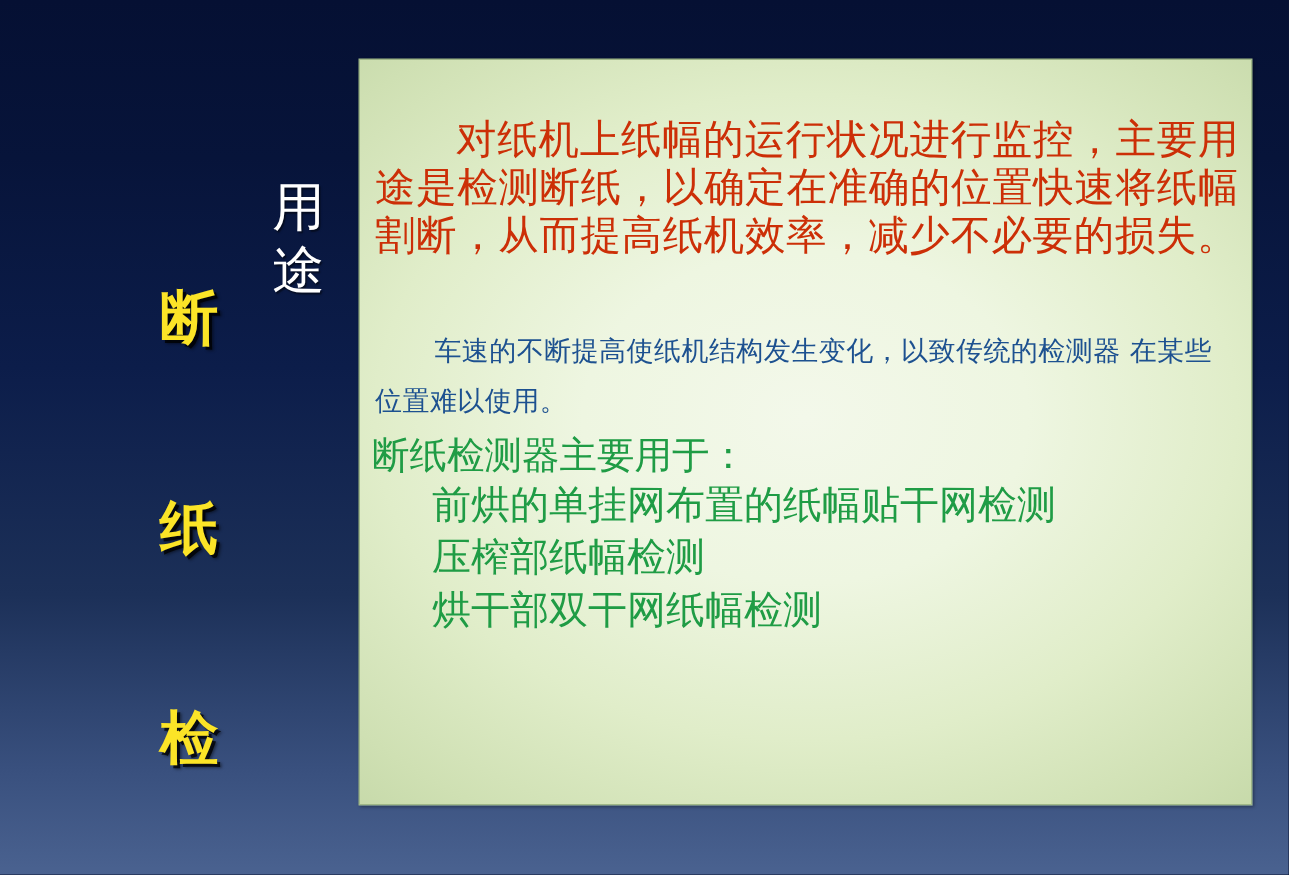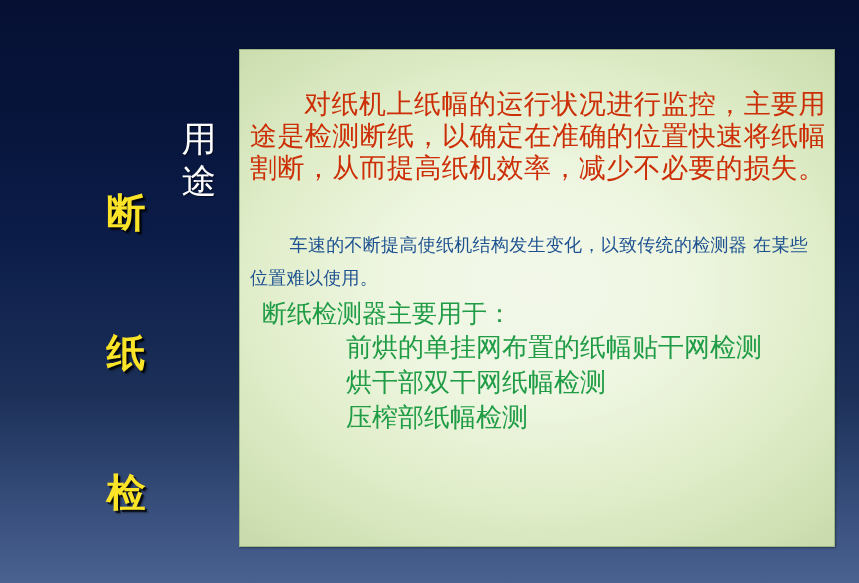--- a/index.html
+++ b/index.html
@@ -74,21 +74,20 @@
     box-sizing: border-box;
     border: 1px solid #9fb787;
     background:
       radial-gradient(ellipse 78% 70% at 50% 48%,
         #f3f8ea 0%,
         #eef6e1 32%,
         #e0edc9 62%,
         #cfe0b3 88%,
         #c6d9a9 100%);
     box-shadow: 1px 1px 2px rgba(0,0,0,0.35);
-    margin-top: 10px;
   }
 
   #panel-inner {
     position: relative;
     width: 100%;
     height: 100%;
   }
 
   .block {
     position: absolute;
@@ -119,30 +118,30 @@
     letter-spacing: 0.3px;
   }
   #para-blue .ind { display: inline-block; width: 2.2em; }
 
   
   #green-head {
     top: 248px;
     color: #1f9c45;
     font-size: 25px;
     line-height: 31px;
-    padding-left: 22px;
+    padding-left: 8px;
   }
 
   
   #green-list {
     top: 280px;
     color: #1f9c45;
     font-size: 26px;
     line-height: 35px;
-    padding-left: 106px;
+    padding-left: 48px;
   }
   #green-list .gitem { display: block; white-space: nowrap; }
 </style>
 </head>
 <body>
 
 <div id="slide">
 
   <div id="vtitle">
     <span class="vchar">断</span>
@@ -167,20 +166,20 @@
       <div class="block" id="para-blue">
         <span class="ind"></span><span>车速的不断提高使纸机结构发生变化，以致传统的检测器 在某些位置难以使用。</span>
       </div>
 
       <div class="block" id="green-head">
         <span>断纸检测器主要用于：</span>
       </div>
 
       <div class="block" id="green-list">
         <span class="gitem">前烘的单挂网布置的纸幅贴干网检测</span>
+        <span class="gitem">压榨部纸幅检测</span>
         <span class="gitem">烘干部双干网纸幅检测</span>
-        <span class="gitem">压榨部纸幅检测</span>
       </div>
 
     </div>
   </div>
 
 </div>
 
 </body></html>

